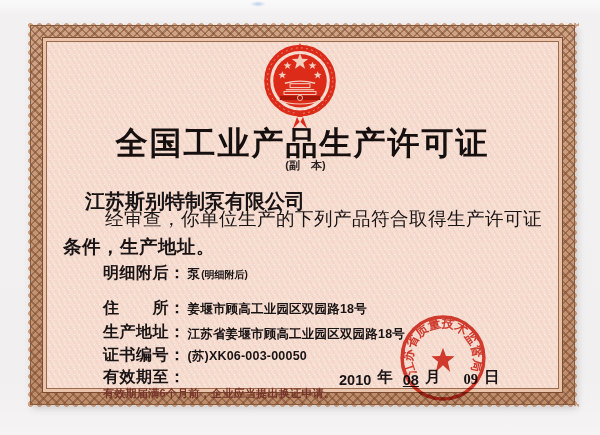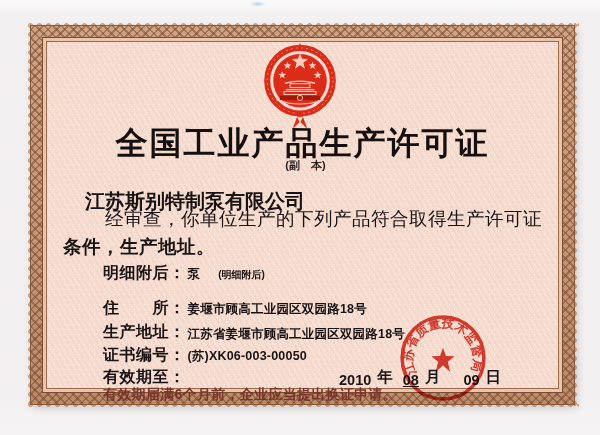--- a/index.html
+++ b/index.html
@@ -47,28 +47,28 @@
   .title{left:0;right:0;top:80px;text-align:center;font-size:32px;font-weight:bold;letter-spacing:2px;color:#15100f;}
   .subtitle{left:6px;right:0;top:116px;text-align:center;font-size:11px;font-weight:bold;color:#2a2222;}
   .company{left:38px;top:146px;font-size:20px;font-weight:bold;}
   .stmt1{left:58px;top:164px;font-size:18.5px;font-weight:normal;letter-spacing:.5px;}
   .stmt2{left:16px;top:192px;font-size:18.5px;font-weight:bold;letter-spacing:.5px;}
   
   .row{left:56px;display:flex;align-items:baseline;white-space:nowrap;}
   .r1{top:221px;} .r2{top:256px;} .r3{top:280px;align-items:flex-end;} .r4{top:303px;} .r5{top:325px;}
   .lbl{font-size:16px;font-weight:bold;letter-spacing:.5px;}
   .val{font-size:12.5px;font-weight:bold;margin-left:2px;letter-spacing:.2px;}
-  .note{font-size:10px;font-weight:bold;margin-left:18px;}
+  .note{font-size:10px;font-weight:bold;margin-left:1px;}
   
   .issue{top:325px;left:292px;display:flex;align-items:flex-end;font-weight:bold;white-space:nowrap;}
   .issue .num{font-size:14.5px;}
   .issue .unit{font-size:15.5px;margin-left:6px;}
-  .issue .g1{margin-left:10px;text-decoration:underline;} .issue .g2{margin-left:23px;}
+  .issue .g1{margin-left:10px;text-decoration:underline;} .issue .g2{margin-left:23px;font-family:Liberation Serif, serif;}
   
-  .footnote{left:56px;top:344px;font-size:14px;font-weight:bold;color:#77342a;letter-spacing:.3px;}
+  .footnote{left:56px;top:344px;font-size:11px;font-weight:bold;color:#77342a;letter-spacing:.3px;}
   
   .seal{left:351px;top:271px;width:90px;height:90px;mix-blend-mode:multiply;opacity:.88;z-index:5;}
 </style>
 </head>
 <body>
 
 <div class="speck"></div>
 
 <div class="cert">
   <div class="cert-line">

